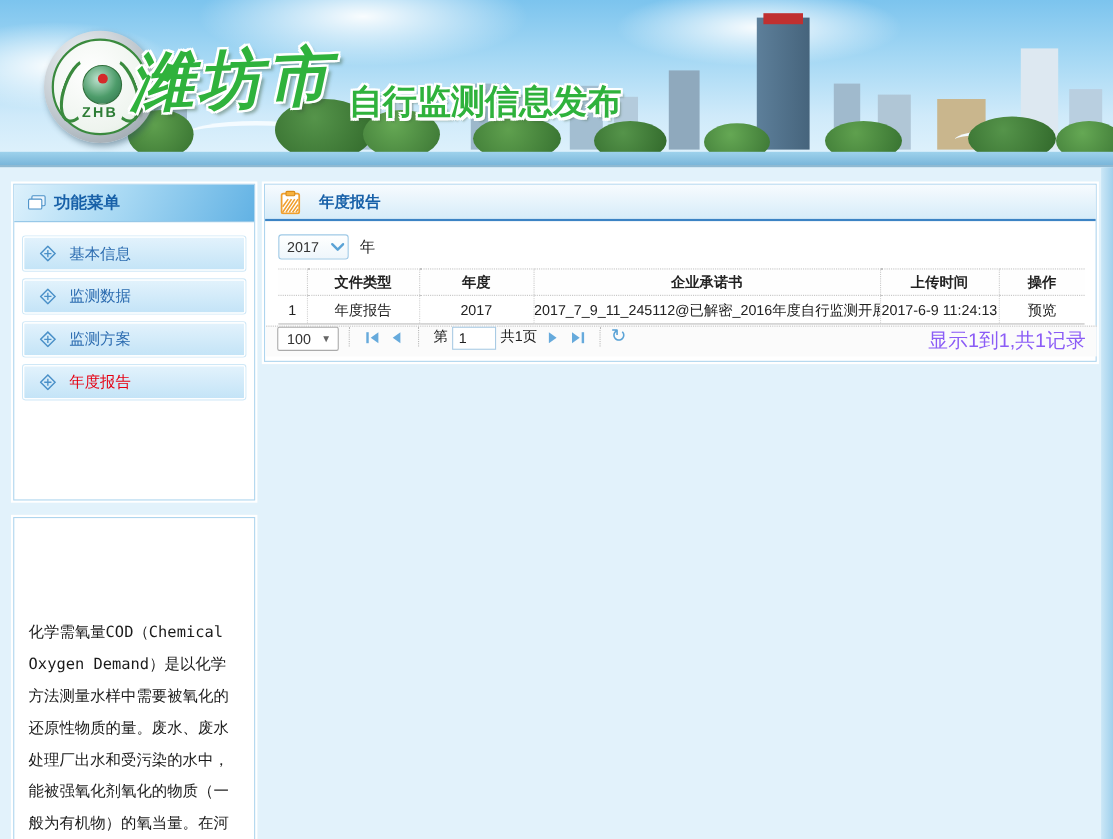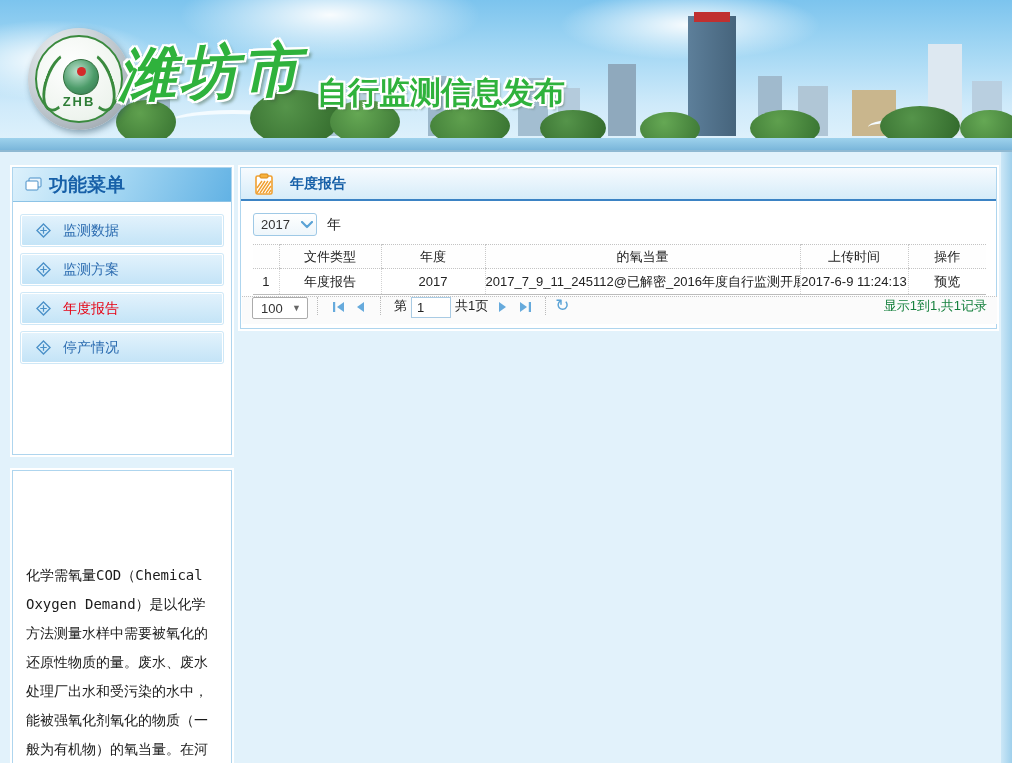--- a/index.html
+++ b/index.html
@@ -10,21 +10,21 @@
   .banner { position:absolute; left:0; top:0; width:1012px; height:152px; overflow:hidden;
             background:linear-gradient(180deg,#7cc4ee 0%,#a5d8f4 35%,#cfeafa 70%,#e2f3fc 100%);
             border-bottom:2px solid #8fb9d2; }
   .cloud { position:absolute; background:radial-gradient(closest-side,rgba(255,255,255,.95),rgba(255,255,255,0)); border-radius:50%; }
   .bld { position:absolute; bottom:14px; }
   .tree { position:absolute; border-radius:50%; }
   .water { position:absolute; left:0; bottom:0; width:100%; height:12px;
            background:linear-gradient(180deg,#9ed2ec,#7ab6da); }
   .bridge { position:absolute; bottom:14px; height:26px; border-top:4px solid #f4fbff; border-radius:50% 50% 0 0; }
 
-  .logo { position:absolute; left:28px; top:28px; width:102px; height:102px; border-radius:50%;
+  .logo { position:absolute; left:40px; top:28px; width:102px; height:102px; border-radius:50%;
           background:radial-gradient(circle at 35% 30%,#f2f5f7,#b9c2c9 60%,#8d979e);
           box-shadow:2px 3px 6px rgba(40,70,90,.45); }
   .logo-inner { position:absolute; left:7px; top:7px; width:88px; height:88px; border-radius:50%;
           background:radial-gradient(circle at 40% 35%,#ffffff,#eef4ee 70%,#dfe9df);
           border:2px solid #3a8a3e; }
   .logo-core { position:absolute; left:26px; top:22px; width:36px; height:36px; border-radius:50%;
           background:radial-gradient(circle at 40% 35%,#bfe3d0,#4d9c6a 55%,#2e6e4a);
           border:1px solid #2e6e3a; }
   .logo-dot { position:absolute; left:40px; top:30px; width:9px; height:9px; border-radius:50%; background:#d42a2a; }
   .wreath { position:absolute; top:14px; width:30px; height:62px; border:3px solid #3a8a3e; border-radius:50%; }
@@ -43,21 +43,21 @@
 
   
   .right-stripe { position:absolute; right:0; top:152px; width:11px; height:611px;
           background:linear-gradient(90deg,#cbe7f7,#9fd0ec); }
 
   
   .panel { position:absolute; background:#fff; border:1px solid #aed5ee; box-shadow:0 0 0 2px #ffffff; }
   .panel-head { height:34px; display:flex; align-items:center; padding-left:12px;
           background:linear-gradient(115deg,#ddf1fc 0%,#a7d8f3 45%,#62b2e4 100%);
           border-bottom:1px solid #8cc3e6; }
-  .panel-head .ttl { font-size:19px; font-weight:bold; color:#1760a8; margin-left:6px; }
+  .panel-head .ttl { font-size:15px; font-weight:bold; color:#1760a8; margin-left:6px; }
   .panel-head .ttl.red { color:#d23a3a; }
 
   
   #menu-panel { left:12px; top:167px; width:220px; height:288px; }
   .menu-items { padding-top:13px; }
   .menu-item { position:relative; margin:0 8px 8px 8px; height:31px; display:flex; align-items:center;
           background:linear-gradient(180deg,#e2f2fc,#c4e4f7); border:1px solid #ffffff;
           box-shadow:0 0 0 1px #cfe8f7; border-radius:2px; cursor:pointer; }
   .menu-item .dia { margin:0 12px 0 14px; display:flex; }
   .menu-item span.lbl { font-size:14px; color:#2c6cb0; }
@@ -75,41 +75,41 @@
   .main-head .ttl { font-size:14px; font-weight:bold; color:#1760a8; margin-left:16px; }
 
   .year-row { position:absolute; left:12px; top:45px; display:flex; align-items:center; }
   .select-box { width:64px; height:23px; background:linear-gradient(180deg,#ffffff,#eef6fb);
           border:1px solid #9fc9e6; border-radius:3px; display:flex; align-items:center;
           justify-content:space-between; padding:0 3px 0 7px; font-size:13px; color:#333; cursor:pointer; }
   .year-lbl { margin-left:10px; font-size:14px; color:#222; }
 
   table.grid { position:absolute; left:12px; top:76px; width:733px; border-collapse:collapse; table-layout:fixed; }
   table.grid th { border-top:1px dotted #c3c3c3; border-bottom:1px dotted #c3c3c3;
-          height:24px; font-size:13px; font-weight:normal; color:#222; text-align:center;
+          height:24px; font-size:13px; font-weight:bold; color:#222; text-align:center;
           border-left:1px dotted #c9c9c9; background:#fefefe; }
   table.grid th:first-child { border-left:none; }
   table.grid td { height:26px; font-size:13px; color:#222; text-align:center;
           border-left:1px dotted #d2d2d2; border-bottom:1px solid #bcbcbc;
           white-space:nowrap; overflow:hidden; }
   table.grid td:first-child { border-left:none; }
   td.fname { text-align:left; }
 
   .pager { position:absolute; left:1px; top:128px; width:755px; height:28px; background:#fbfbfb;
           border-top:1px dotted #c3c3c3; display:flex; padding:0 10px; }
   .psize { width:56px; height:22px; background:#fff; border:1px solid #ababab; border-radius:2px;
           display:flex; align-items:center; justify-content:space-between; padding:0 6px 0 8px;
           font-size:13px; color:#333; cursor:pointer; }
   .psep { width:0; height:18px; border-left:1px dotted #bbb; margin:0 9px; }
   .pbtn { width:22px; height:20px; display:flex; align-items:center; justify-content:center; cursor:pointer; }
   .ptext { font-size:13px; color:#222; margin:0 4px; }
   .pinput { width:40px; height:21px; border:1px solid #a9cbe4; background:#fff; font-size:13px;
           padding-left:5px; color:#222; font-family:inherit; }
   .refresh { font-size:17px; color:#5ba3d6; cursor:pointer; line-height:1; }
-  .psummary { margin-left:auto; font-size:13px; color:#15803d; }
+  .psummary { margin-left:auto; font-size:18px; color:#8b5cf6; }
 
   .caret { font-size:9px; color:#666; }
 </style>
 </head>
 <body>
 
 <div class="banner">
   <div class="cloud" style="left:180px;top:-30px;width:300px;height:90px;"></div>
   <div class="cloud" style="left:560px;top:-10px;width:260px;height:70px;"></div>
   <div class="cloud" style="left:-60px;top:20px;width:220px;height:80px;"></div>
@@ -169,48 +169,48 @@
     <span class="ttl">功能菜单</span>
   </div>
   <div class="menu-items">
     <div class="menu-item">
       <span class="dia">
           <svg width="15" height="15" viewBox="0 0 16 16">
             <path d="M8 1 L15 8 L8 15 L1 8 Z" fill="none" stroke="#4a90c8" stroke-width="1.4"></path>
             <path d="M8 4.5 V11.5 M4.5 8 H11.5" stroke="#4a90c8" stroke-width="1.3"></path>
           </svg>
         </span>
+      <span class="lbl">基本信息</span>
+    </div>
+    <div class="menu-item">
+      <span class="dia">
+          <svg width="15" height="15" viewBox="0 0 16 16">
+            <path d="M8 1 L15 8 L8 15 L1 8 Z" fill="none" stroke="#4a90c8" stroke-width="1.4"></path>
+            <path d="M8 4.5 V11.5 M4.5 8 H11.5" stroke="#4a90c8" stroke-width="1.3"></path>
+          </svg>
+        </span>
       <span class="lbl">监测数据</span>
     </div>
     <div class="menu-item">
       <span class="dia">
           <svg width="15" height="15" viewBox="0 0 16 16">
             <path d="M8 1 L15 8 L8 15 L1 8 Z" fill="none" stroke="#4a90c8" stroke-width="1.4"></path>
             <path d="M8 4.5 V11.5 M4.5 8 H11.5" stroke="#4a90c8" stroke-width="1.3"></path>
           </svg>
         </span>
       <span class="lbl">监测方案</span>
     </div>
     <div class="menu-item active">
       <span class="dia">
           <svg width="15" height="15" viewBox="0 0 16 16">
             <path d="M8 1 L15 8 L8 15 L1 8 Z" fill="none" stroke="#4a90c8" stroke-width="1.4"></path>
             <path d="M8 4.5 V11.5 M4.5 8 H11.5" stroke="#4a90c8" stroke-width="1.3"></path>
           </svg>
         </span>
       <span class="lbl">年度报告</span>
-    </div>
-    <div class="menu-item">
-      <span class="dia">
-          <svg width="15" height="15" viewBox="0 0 16 16">
-            <path d="M8 1 L15 8 L8 15 L1 8 Z" fill="none" stroke="#4a90c8" stroke-width="1.4"></path>
-            <path d="M8 4.5 V11.5 M4.5 8 H11.5" stroke="#4a90c8" stroke-width="1.3"></path>
-          </svg>
-        </span>
-      <span class="lbl">停产情况</span>
     </div>
   </div>
 </div>
 
 <div class="panel" id="ind-panel">
   <div class="ind-body">化学需氧量COD（Chemical Oxygen Demand）是以化学方法测量水样中需要被氧化的还原性物质的量。废水、废水处理厂出水和受污染的水中，能被强氧化剂氧化的物质（一般为有机物）的氧当量。在河流污染和工业废水性质的研究以及废水处理厂的</div>
 </div>
 
 <div class="panel" id="main-panel">
   <div class="main-head">
@@ -239,21 +239,21 @@
         <col style="width:104px">
         <col style="width:315px">
         <col style="width:108px">
         <col style="width:78px">
       </colgroup>
     <thead>
       <tr>
         <th></th>
         <th>文件类型</th>
         <th>年度</th>
-        <th>的氧当量</th>
+        <th>企业承诺书</th>
         <th>上传时间</th>
         <th>操作</th>
       </tr>
     </thead>
     <tbody>
       <tr>
         <td>1</td>
         <td>年度报告</td>
         <td>2017</td>
         <td class="fname">2017_7_9_11_245112@已解密_2016年度自行监测开展情况年</td>

